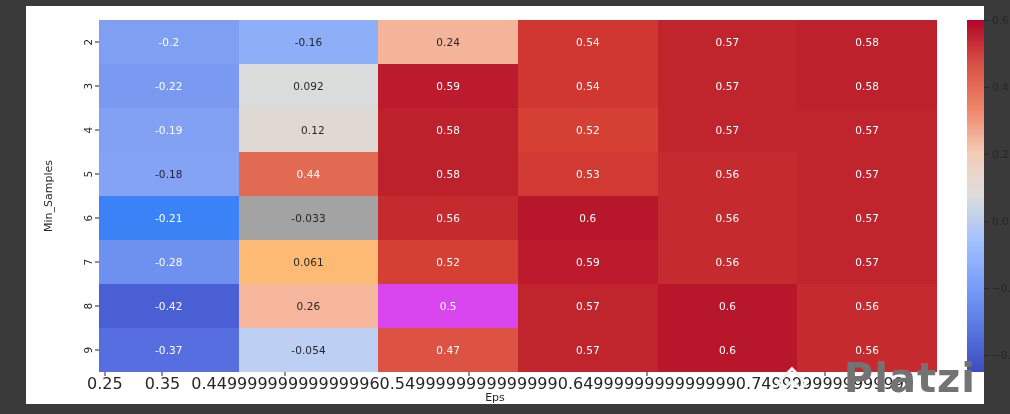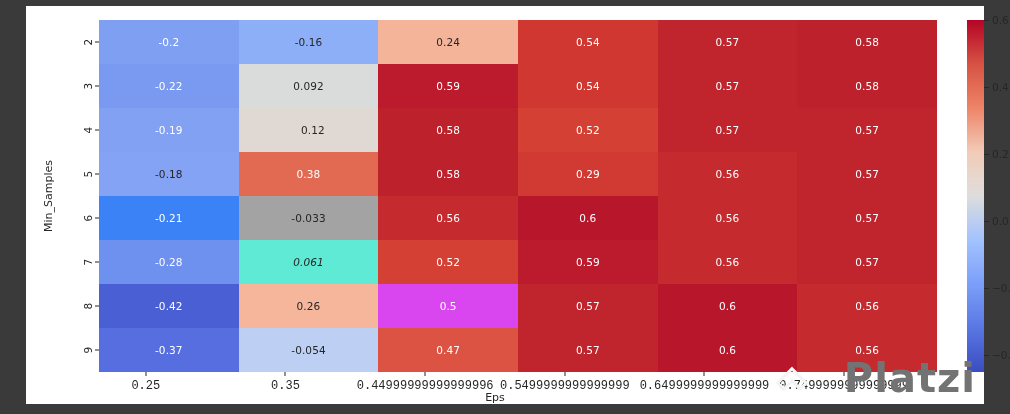--- a/index.html
+++ b/index.html
@@ -95,24 +95,23 @@
     width: 838px;
     height: 22px;
     display: grid;
     grid-template-columns: repeat(6, 1fr);
   }
   .xtick {
     position: relative;
     display: flex;
     align-items: flex-end;
     justify-content: center;
-    font-size: 12px;
+    font-size: 16px;
     color: #262626;
     padding-bottom: 1px;
-    font-family: Liberation Mono, monospace;
   }
   .xtickmark {
     position: absolute;
     top: 0;
     left: 50%;
     width: 1px;
     height: 4px;
     background: #262626;
     transform: translateX(-50%);
   }
@@ -197,33 +196,33 @@
           <div class="cell" style="background: rgb(207, 55, 48); color: rgb(255, 255, 255);">0.54</div>
           <div class="cell" style="background: rgb(192, 37, 45); color: rgb(255, 255, 255);">0.57</div>
           <div class="cell" style="background: rgb(189, 34, 44); color: rgb(255, 255, 255);">0.58</div>
           <div class="cell" style="background: rgb(130, 161, 243); color: rgb(255, 255, 255);">-0.19<span class="ytick">4</span><span class="ytickmark"></span></div>
           <div class="cell" style="background: rgb(224, 217, 211); color: rgb(38, 38, 38); padding-left: 9px;">0.12</div>
           <div class="cell" style="background: rgb(189, 34, 44); color: rgb(255, 255, 255);">0.58</div>
           <div class="cell" style="background: rgb(212, 64, 52); color: rgb(255, 255, 255);">0.52</div>
           <div class="cell" style="background: rgb(192, 37, 45); color: rgb(255, 255, 255);">0.57</div>
           <div class="cell" style="background: rgb(192, 37, 45); color: rgb(255, 255, 255);">0.57</div>
           <div class="cell" style="background: rgb(132, 163, 244); color: rgb(38, 38, 38);">-0.18<span class="ytick">5</span><span class="ytickmark"></span></div>
-          <div class="cell" style="background: rgb(226, 105, 82); color: rgb(255, 255, 255);">0.38</div>
-          <div class="cell" style="background: rgb(189, 34, 44); color: rgb(255, 255, 255);">0.58</div>
-          <div class="cell" style="background: rgb(209, 58, 50); color: rgb(255, 255, 255);">0.29</div>
+          <div class="cell" style="background: rgb(226, 105, 82); color: rgb(255, 255, 255);">0.44</div>
+          <div class="cell" style="background: rgb(189, 34, 44); color: rgb(255, 255, 255);">0.58</div>
+          <div class="cell" style="background: rgb(209, 58, 50); color: rgb(255, 255, 255);">0.53</div>
           <div class="cell" style="background: rgb(196, 42, 46); color: rgb(255, 255, 255);">0.56</div>
           <div class="cell" style="background: rgb(192, 37, 45); color: rgb(255, 255, 255);">0.57</div>
           <div class="cell" style="background: #3b82f6; color: rgb(255, 255, 255);">-0.21<span class="ytick">6</span><span class="ytickmark"></span></div>
           <div class="cell" style="background: #a3a3a3; color: rgb(38, 38, 38);">-0.033</div>
           <div class="cell" style="background: rgb(196, 42, 46); color: rgb(255, 255, 255);">0.56</div>
           <div class="cell" style="background: rgb(184, 23, 43); color: rgb(255, 255, 255);">0.6</div>
           <div class="cell" style="background: rgb(196, 42, 46); color: rgb(255, 255, 255);">0.56</div>
           <div class="cell" style="background: rgb(192, 37, 45); color: rgb(255, 255, 255);">0.57</div>
           <div class="cell" style="background: rgb(110, 144, 239); color: rgb(255, 255, 255);">-0.28<span class="ytick">7</span><span class="ytickmark"></span></div>
-          <div class="cell" style="background: #5eead4; color: rgb(38, 38, 38); font-style: italic;">0.061</div>
+          <div class="cell" style="background: #fdba74; color: rgb(38, 38, 38);">0.061</div>
           <div class="cell" style="background: rgb(212, 64, 52); color: rgb(255, 255, 255);">0.52</div>
           <div class="cell" style="background: rgb(187, 27, 44); color: rgb(255, 255, 255);">0.59</div>
           <div class="cell" style="background: rgb(196, 42, 46); color: rgb(255, 255, 255);">0.56</div>
           <div class="cell" style="background: rgb(192, 37, 45); color: rgb(255, 255, 255);">0.57</div>
           <div class="cell" style="background: rgb(74, 95, 212); color: rgb(255, 255, 255);">-0.42<span class="ytick">8</span><span class="ytickmark"></span></div>
           <div class="cell" style="background: rgb(246, 182, 156); color: rgb(38, 38, 38);">0.26</div>
           <div class="cell" style="background: #d946ef; color: rgb(255, 255, 255); text-align: right;">0.5</div>
           <div class="cell" style="background: rgb(192, 37, 45); color: rgb(255, 255, 255);">0.57</div>
           <div class="cell" style="background: rgb(184, 23, 43); color: rgb(255, 255, 255);">0.6</div>
           <div class="cell" style="background: rgb(196, 42, 46); color: rgb(255, 255, 255);">0.56</div>

